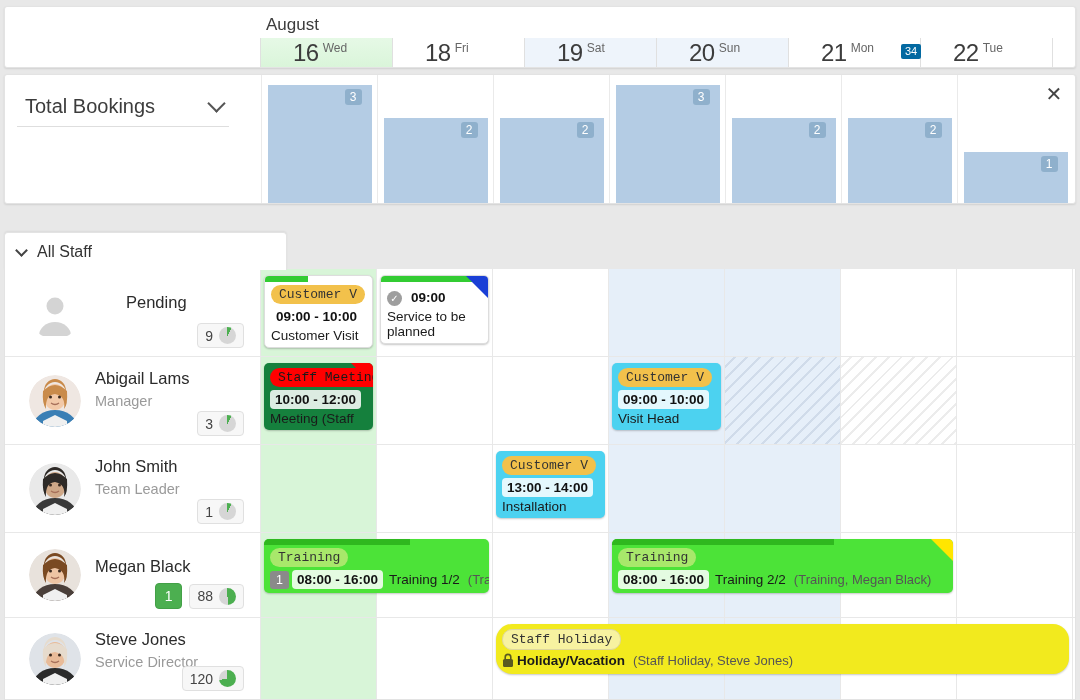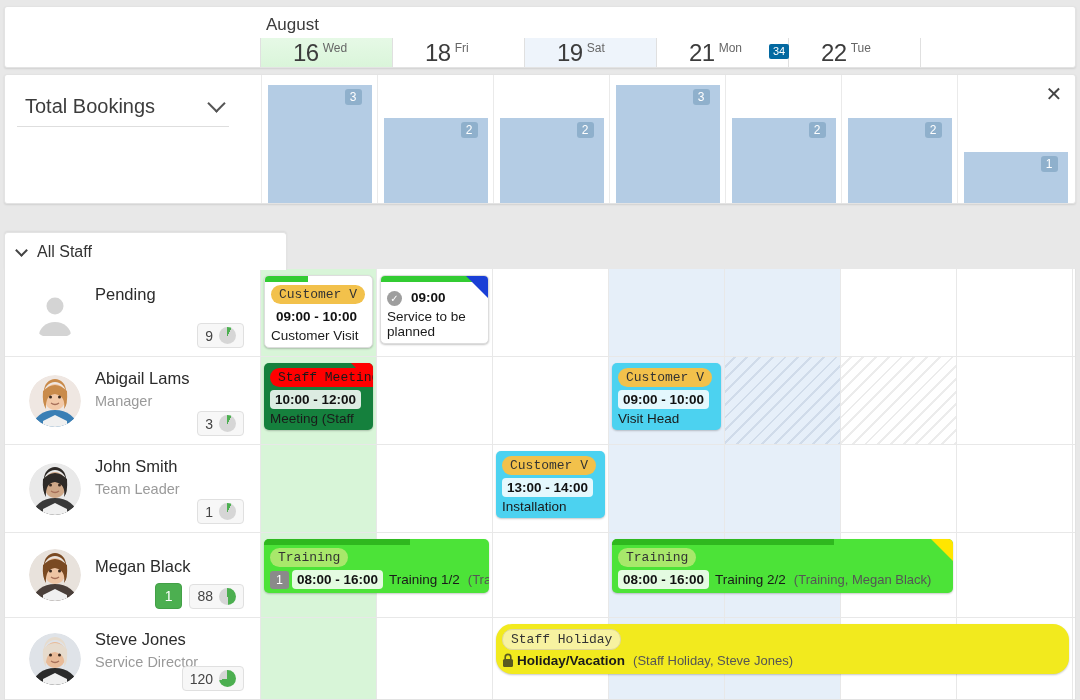--- a/index.html
+++ b/index.html
@@ -203,20 +203,24 @@
           <span class="dh-dow">Wed</span>
         </div>
         <div class="dh-cell">
           <span class="dh-num">18</span>
           <span class="dh-dow">Fri</span>
         </div>
         <div class="dh-cell weekend">
           <span class="dh-num">19</span>
           <span class="dh-dow">Sat</span>
         </div>
+        <div class="dh-cell weekend">
+          <span class="dh-num">20</span>
+          <span class="dh-dow">Sun</span>
+        </div>
         <div class="dh-cell">
           <span class="dh-num">21</span>
           <span class="dh-dow">Mon</span>
         </div>
         <div class="dh-cell">
           <span class="wk-badge">34</span>
           <span class="dh-num">22</span>
           <span class="dh-dow">Tue</span>
         </div>
       </div>
@@ -273,21 +277,21 @@
   </div>
 
   <div id="grid">
       <div class="row" style="height: 88px;">
         <div class="staff-cell">
           <div class="avatar"><svg width="52" height="52" viewBox="0 0 52 52">
               <circle cx="26" cy="26" r="26" fill="#ffffff"></circle>
               <circle cx="26" cy="19" r="8.5" fill="#d4d4d4"></circle>
               <path d="M10 49 a16 14 0 0 1 32 0 z" fill="#d4d4d4"></path>
             </svg></div>
-          <div class="staff-name" style="top: 16px;">Pending</div>
+          <div class="staff-name" style="top: 24px; margin-left: 31px;">Pending</div>
           <div class="badges">
             <span class="cap-badge">
               <span>9</span>
               <span class="donut" style="background: conic-gradient(rgb(76, 175, 80) 0deg, rgb(76, 175, 80) 29deg, rgb(214, 214, 214) 29deg, rgb(214, 214, 214) 360deg);"></span>
             </span>
           </div>
         </div>
         <div class="daycells">
           <div class="daycell today"></div>
           <div class="daycell"></div>

